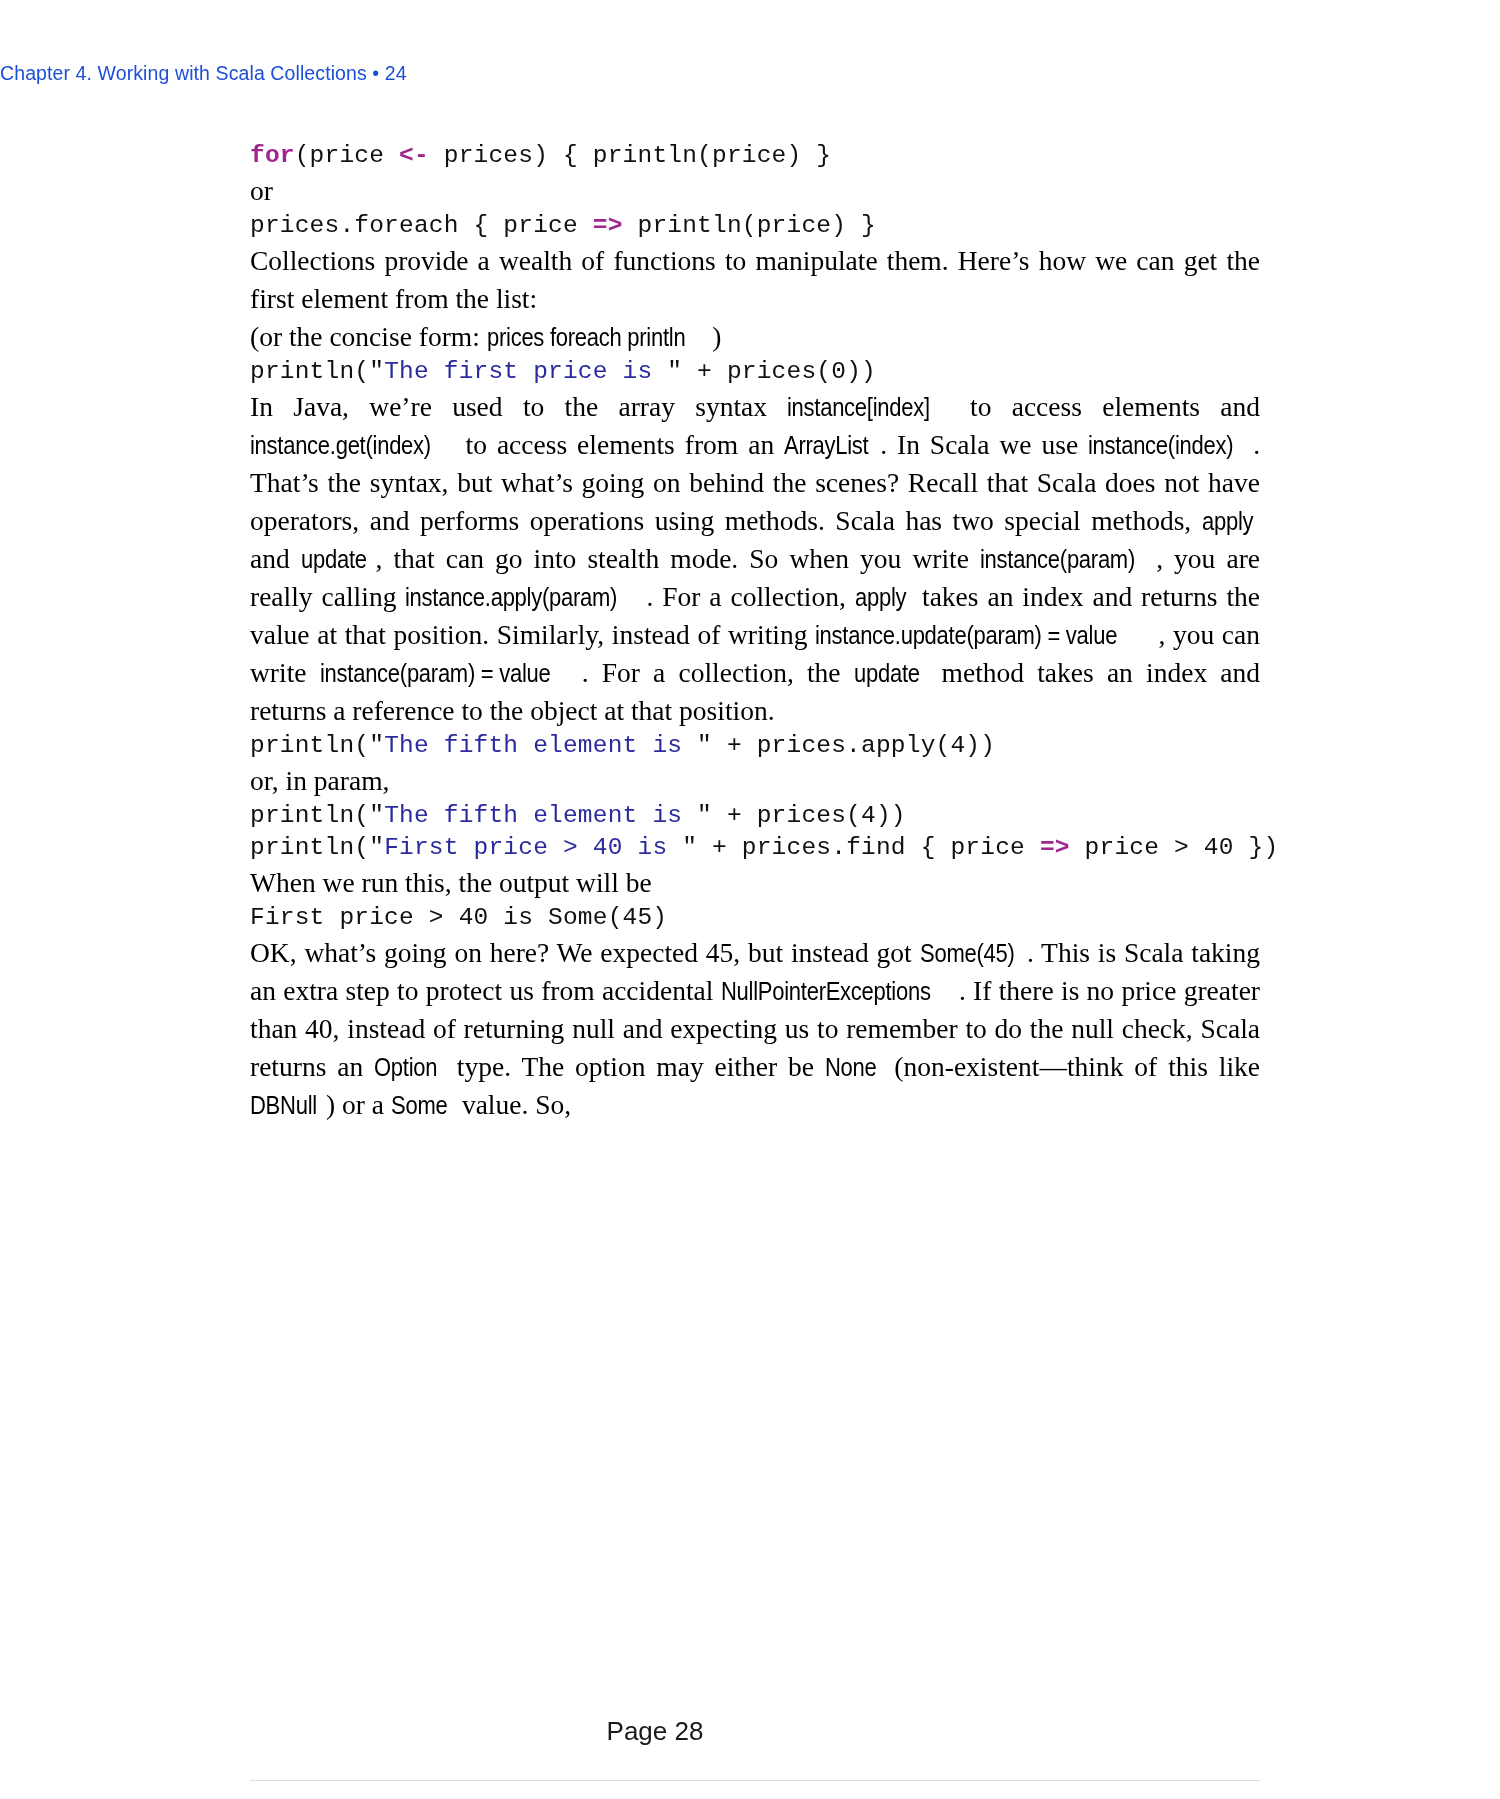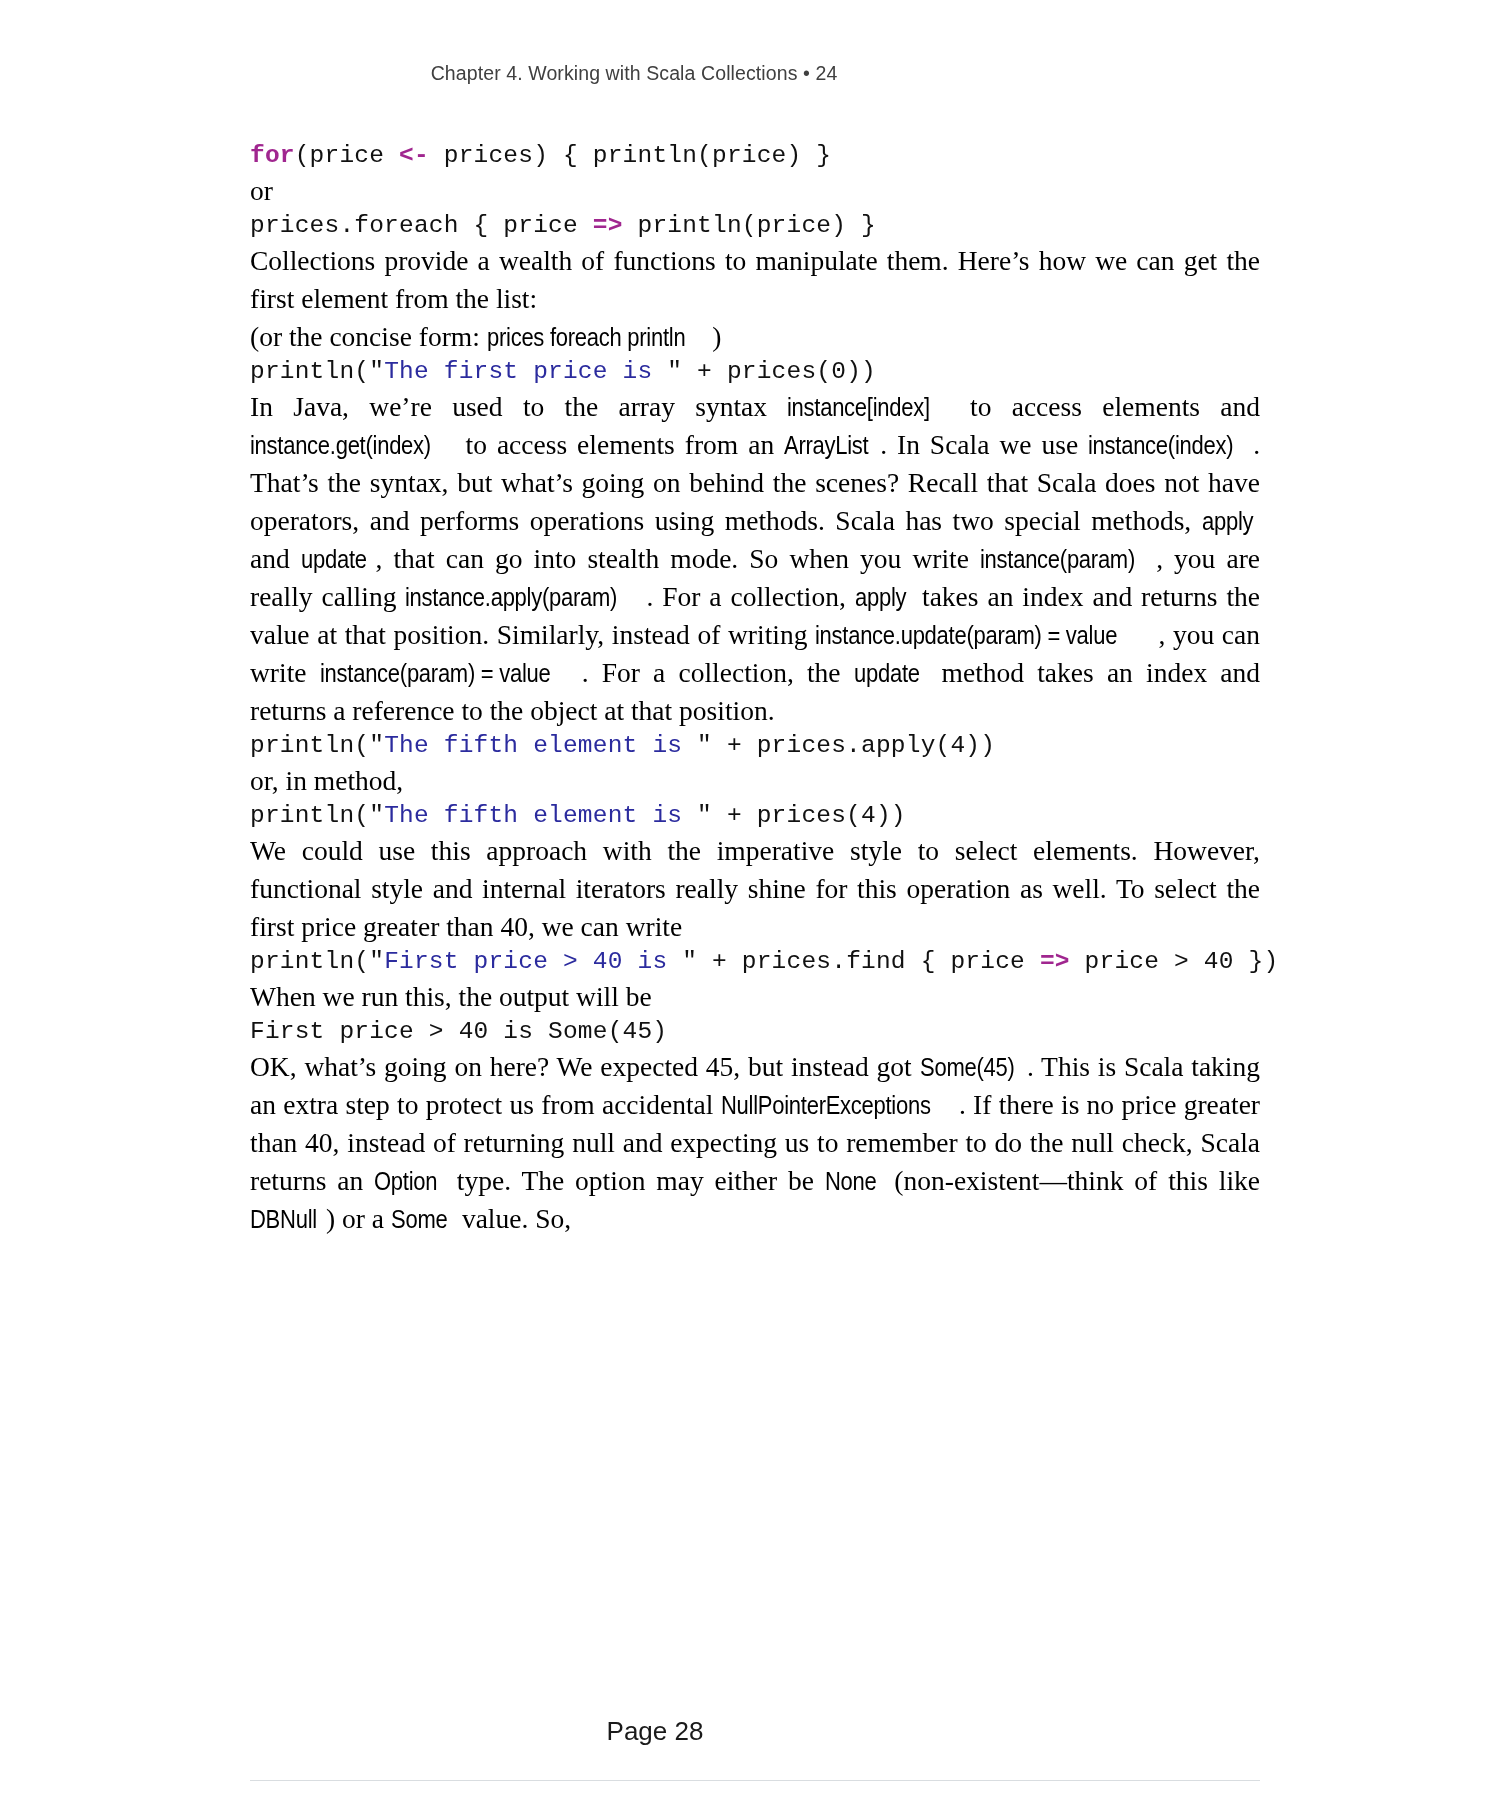--- a/index.html
+++ b/index.html
@@ -23,25 +23,25 @@
     height: 1799px;
     background: #ffffff;
   }
 
   
   .running-head {
     position: absolute;
     left: 0;
     top: 62px;
     width: 1268px;
-    text-align: center;
+    text-align: left;
     font-family: "Liberation Sans", sans-serif;
     font-size: 19.5px;
     letter-spacing: 0.1px;
-    color: #404040;
+    color: #1d4ed8;
     white-space: nowrap;
   }
 
   
   .content {
     position: absolute;
     left: 250px;
     top: 140px;
     width: 1010px;
   }
@@ -138,25 +138,24 @@
 
     <p class="body blk nojust"><span>(or the concise form: </span><code class="inline">prices foreach println</code><span>)</span></p>
 
     <pre class="code blk-code"><span>println(</span><span class="q">"</span><span class="str">The first price is </span><span class="q">"</span><span> + prices(0))</span></pre>
 
     <p class="body blk"><span>In Java, we’re used to the array syntax </span><code class="inline">instance[index]</code><span> to access elements and </span><code class="inline">instance.get(index)</code><span> to access elements from an </span><code class="inline">ArrayList</code><span>. In Scala we use </span><code class="inline">instance(index)</code><span>. That’s the syntax, but what’s going on behind the scenes? Recall that Scala does not have operators, and performs operations using methods. Scala has two special methods, </span><code class="inline">apply</code><span> and </span><code class="inline">update</code><span>, that can go into stealth mode. So when you write </span><code class="inline">instance(param)</code><span>, you are really calling </span><code class="inline">instance.apply(param)</code><span>. For a collection, </span><code class="inline">apply</code><span> takes an index and returns the value at that position. Similarly, instead of writing </span><code class="inline">instance.update(param) = value</code><span>, you can write </span><code class="inline">instance(param) = value</code><span>. For a collection, the </span><code class="inline">update</code><span> method takes an index and returns a reference to the object at that position.</span></p>
 
 
     <pre class="code blk-code"><span>println(</span><span class="q">"</span><span class="str">The fifth element is </span><span class="q">"</span><span> + prices.apply(4))</span></pre>
 
-    <p class="body blk nojust">or, in method,</p>
+    <p class="body blk nojust">or, in param,</p>
 
     <pre class="code blk-code"><span>println(</span><span class="q">"</span><span class="str">The fifth element is </span><span class="q">"</span><span> + prices(4))</span></pre>
 
-    <p class="body blk">We could use this approach with the imperative style to select elements. However, functional style and internal iterators really shine for this operation as well. To select the first price greater than 40, we can write</p>
 
     <pre class="code blk-code"><span>println(</span><span class="q">"</span><span class="str">First price &gt; 40 is </span><span class="q">"</span><span> + prices.find { price </span><span class="op">=&gt;</span><span> price &gt; 40 })</span></pre>
 
     <p class="body blk nojust">When we run this, the output will be</p>
 
     <pre class="code blk-code"><span>First price &gt; 40 is Some(45)</span></pre>
 
     <p class="body"><span>OK, what’s going on here? We expected 45, but instead got </span><code class="inline">Some(45)</code><span>. This is Scala taking an extra step to protect us from accidental </span><code class="inline">NullPointerExceptions</code><span>. If there is no price greater than 40, instead of returning null and expecting us to remember to do the null check, Scala returns an </span><code class="inline">Option</code><span> type. The option may either be </span><code class="inline">None</code><span> (non-existent—think of this like </span><code class="inline">DBNull</code><span>) or a </span><code class="inline">Some</code><span> value. So,</span></p>
 
   </div>

